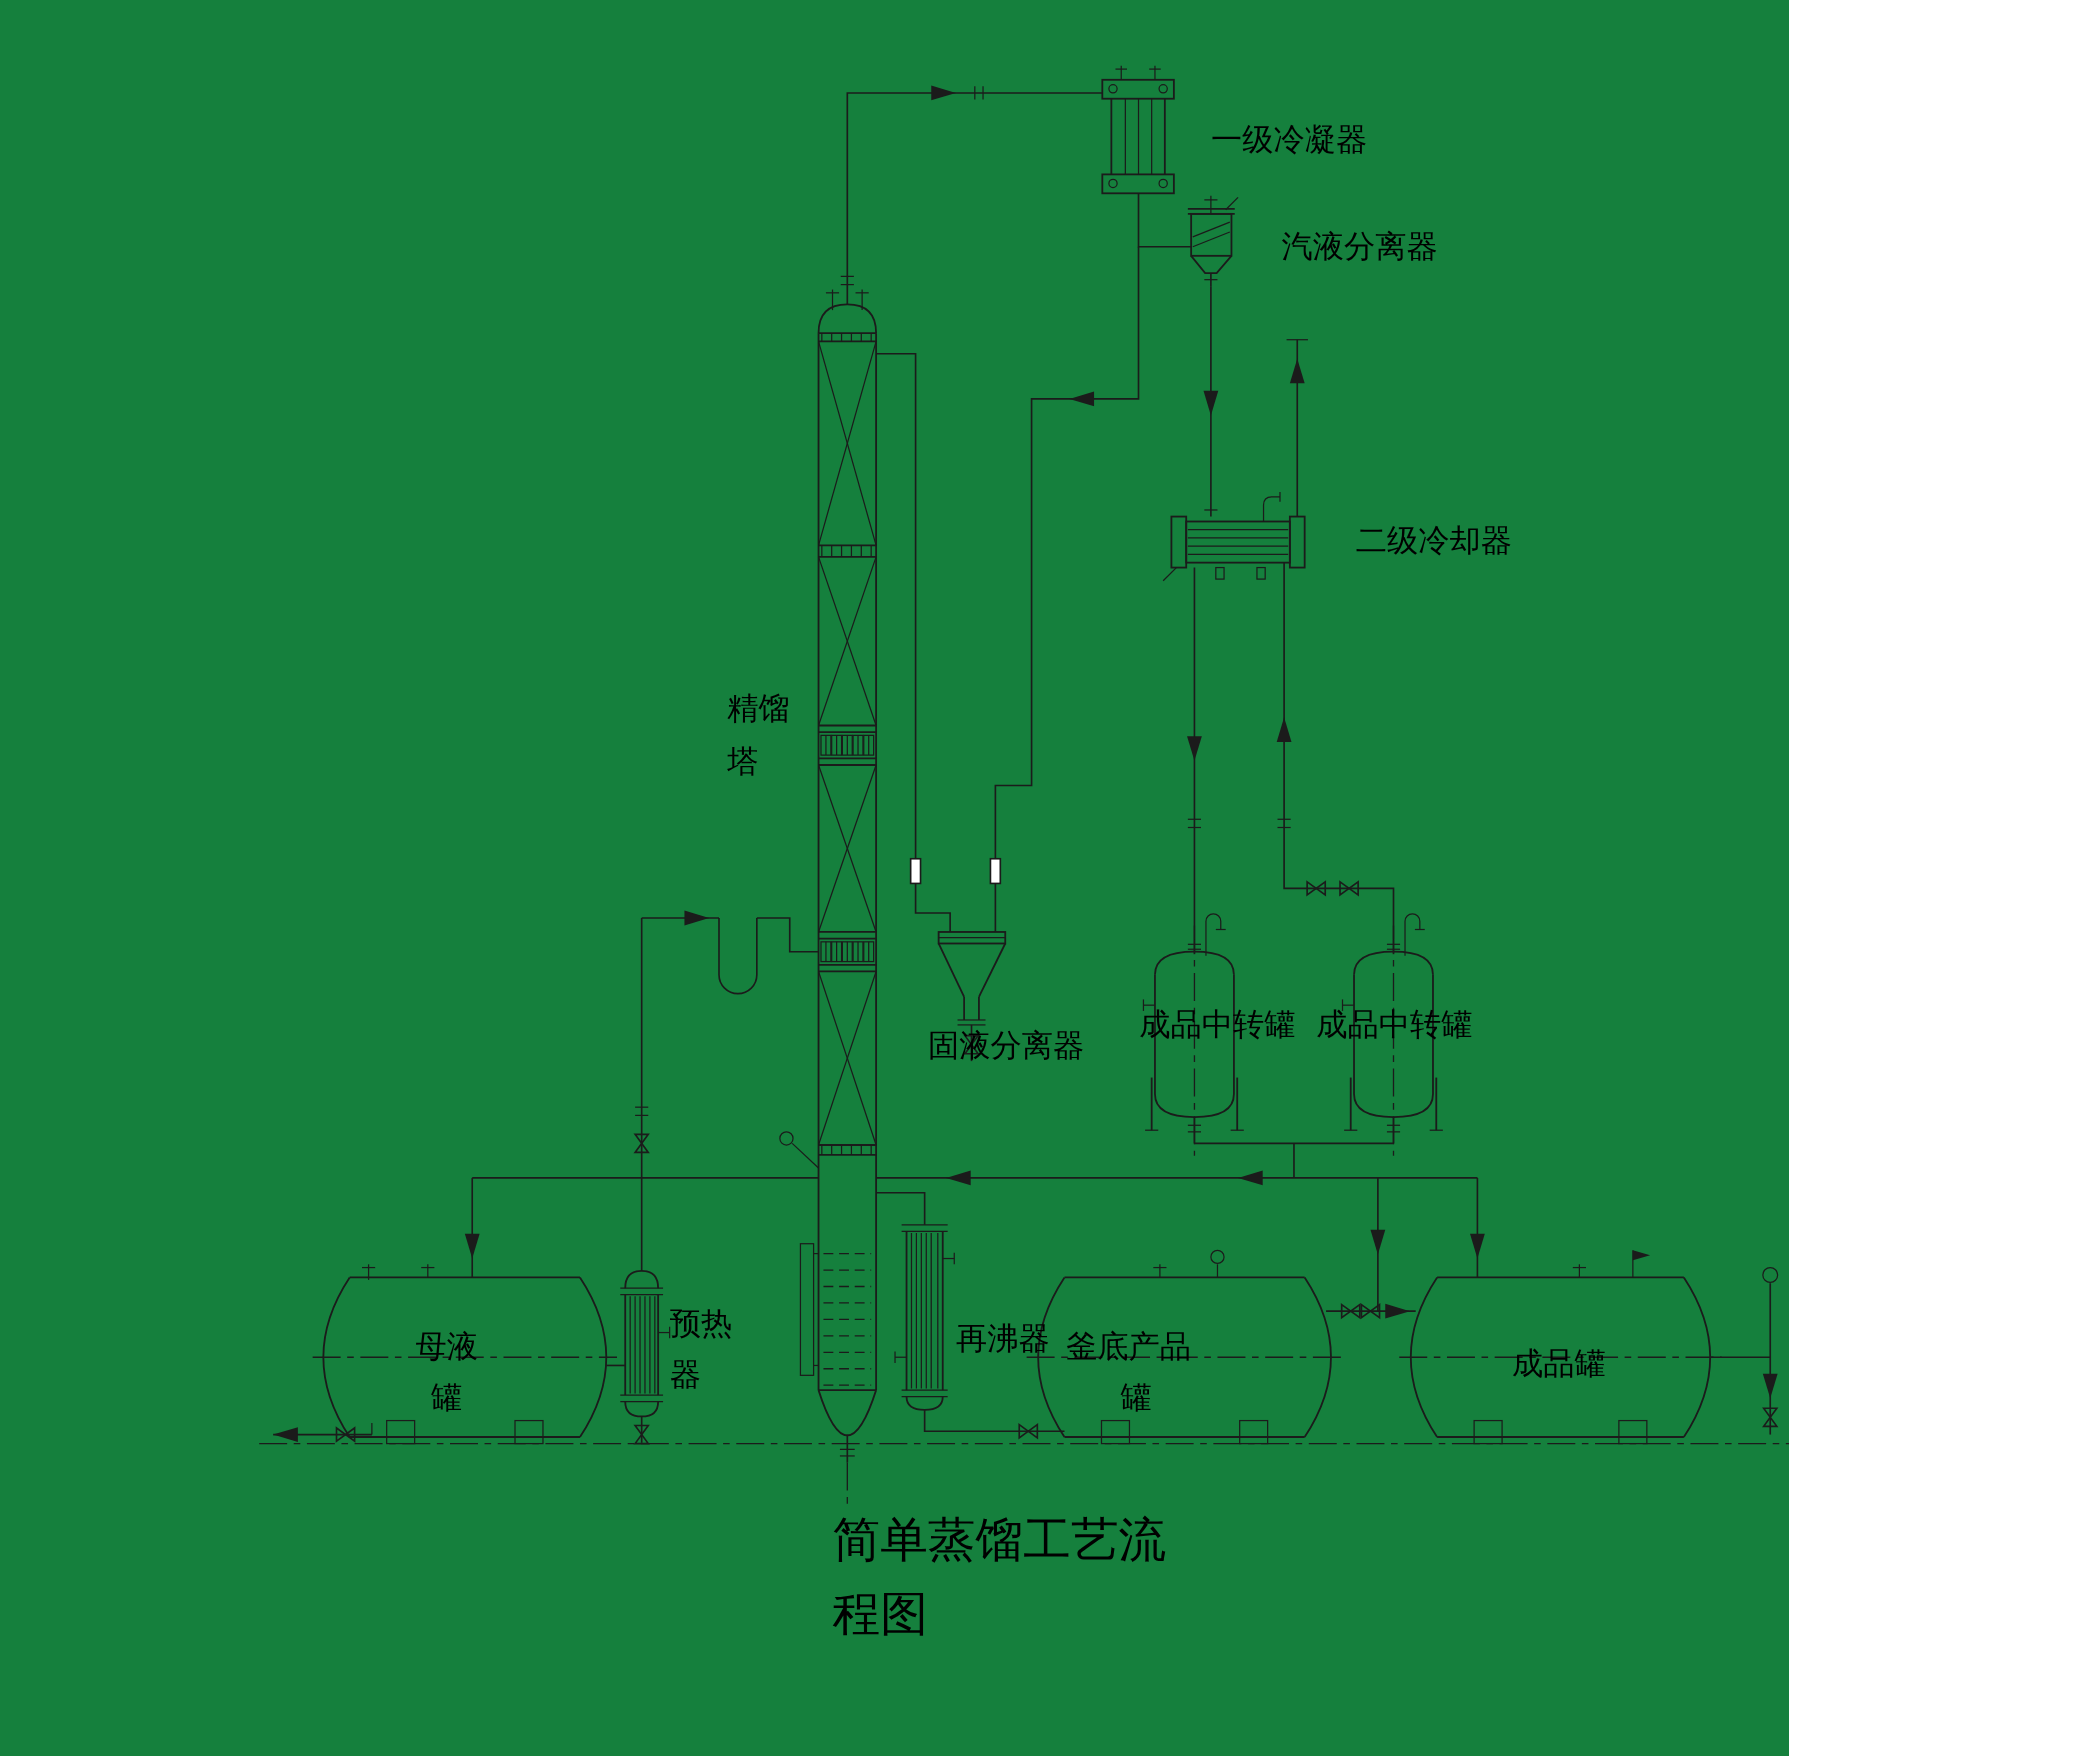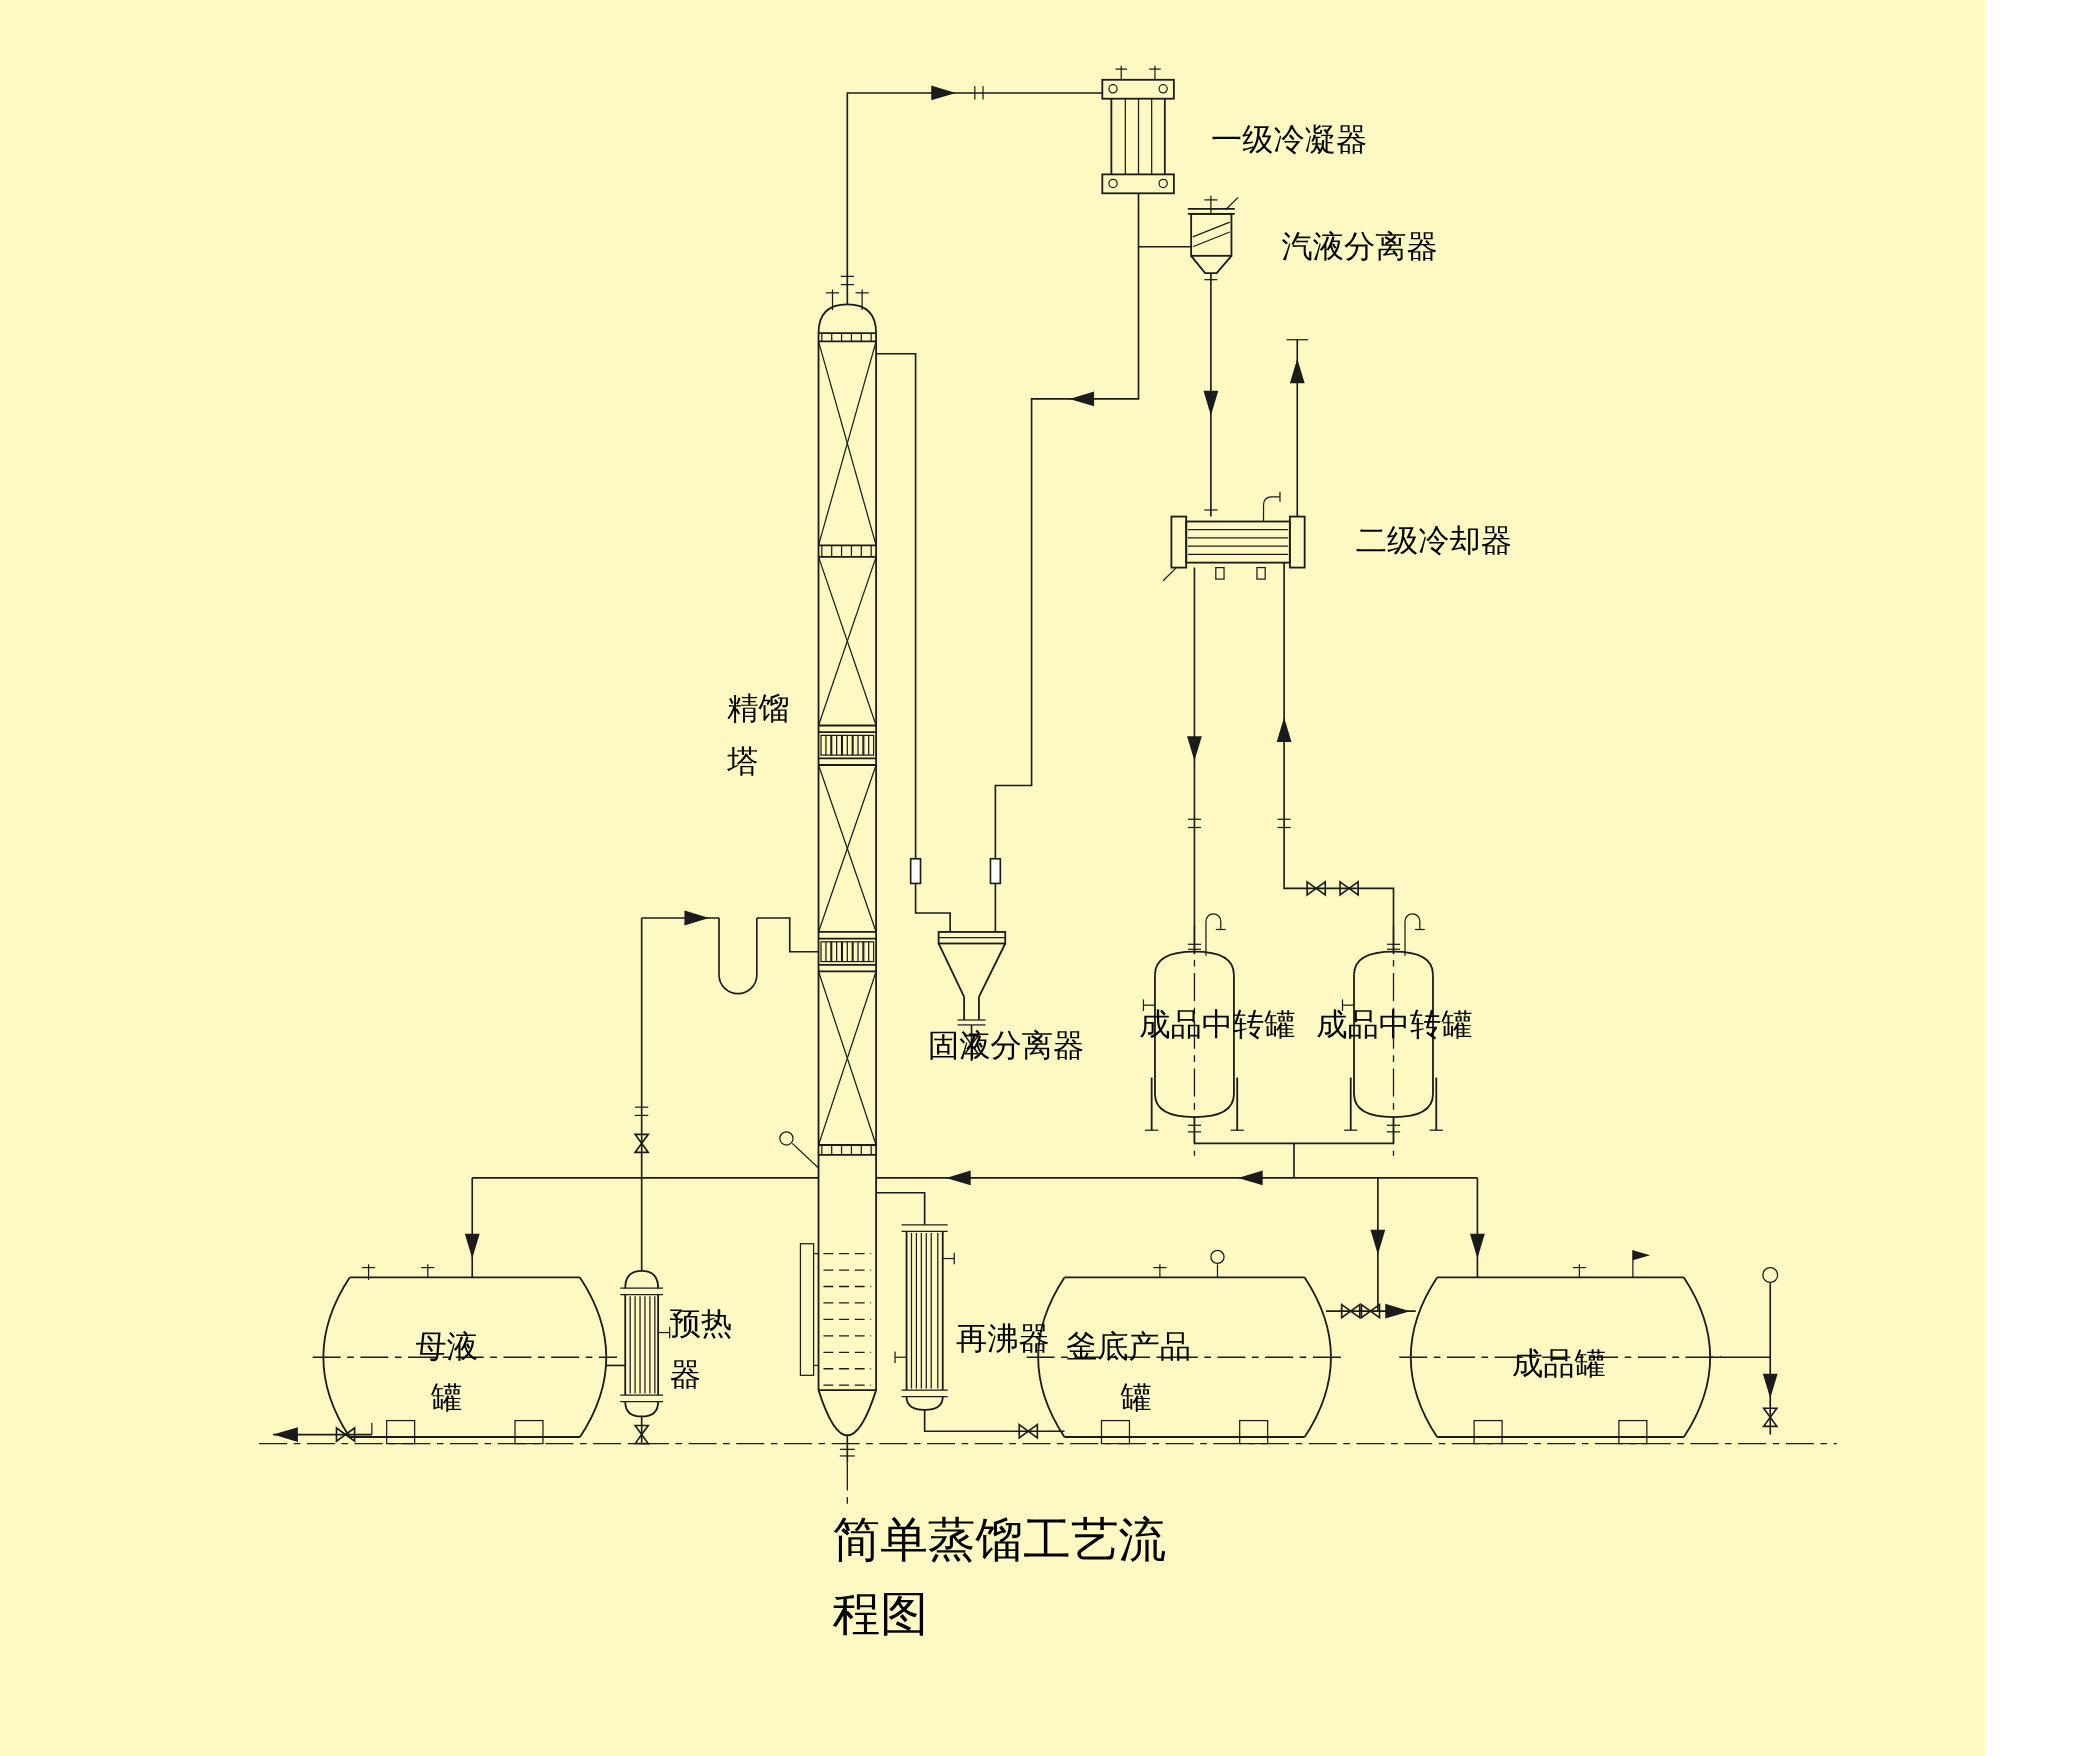--- a/index.html
+++ b/index.html
@@ -1,16 +1,16 @@
 <!DOCTYPE html>
 <html style="font-size:13px"><head>
 <meta charset="utf-8">
 <style>
   html,body { margin:0; padding:0; background:#ffffff; }
-  .stage { position:relative; width:1985px; height:1757px; background:#fef9c3; overflow:hidden; }
+  .stage { position:relative; width:1789px; height:1757px; background:#15803d; overflow:hidden; }
   svg { position:absolute; left:0; top:0; }
   .eq { stroke:#1b1b1b; stroke-width:2.2; fill:none; }
   .pipe { stroke:#1b1b1b; stroke-width:2; fill:none; }
   .thin { stroke:#1b1b1b; stroke-width:1.5; fill:none; }
   .dashdot { stroke:#1b1b1b; stroke-width:1.6; fill:none; stroke-dasharray:34 8 8 8; }
   .liquid { stroke:#1b1b1b; stroke-width:1.6; fill:none; stroke-dasharray:12 7; }
   .arrow { fill:#1b1b1b; stroke:none; }
   .valve { stroke:#1b1b1b; stroke-width:2; fill:none; }
   .meter { stroke:#1b1b1b; stroke-width:2; fill:#ffffff; }
   text.lbl { font-family:"Liberation Serif", serif; font-size:38px; fill:#000000; }

